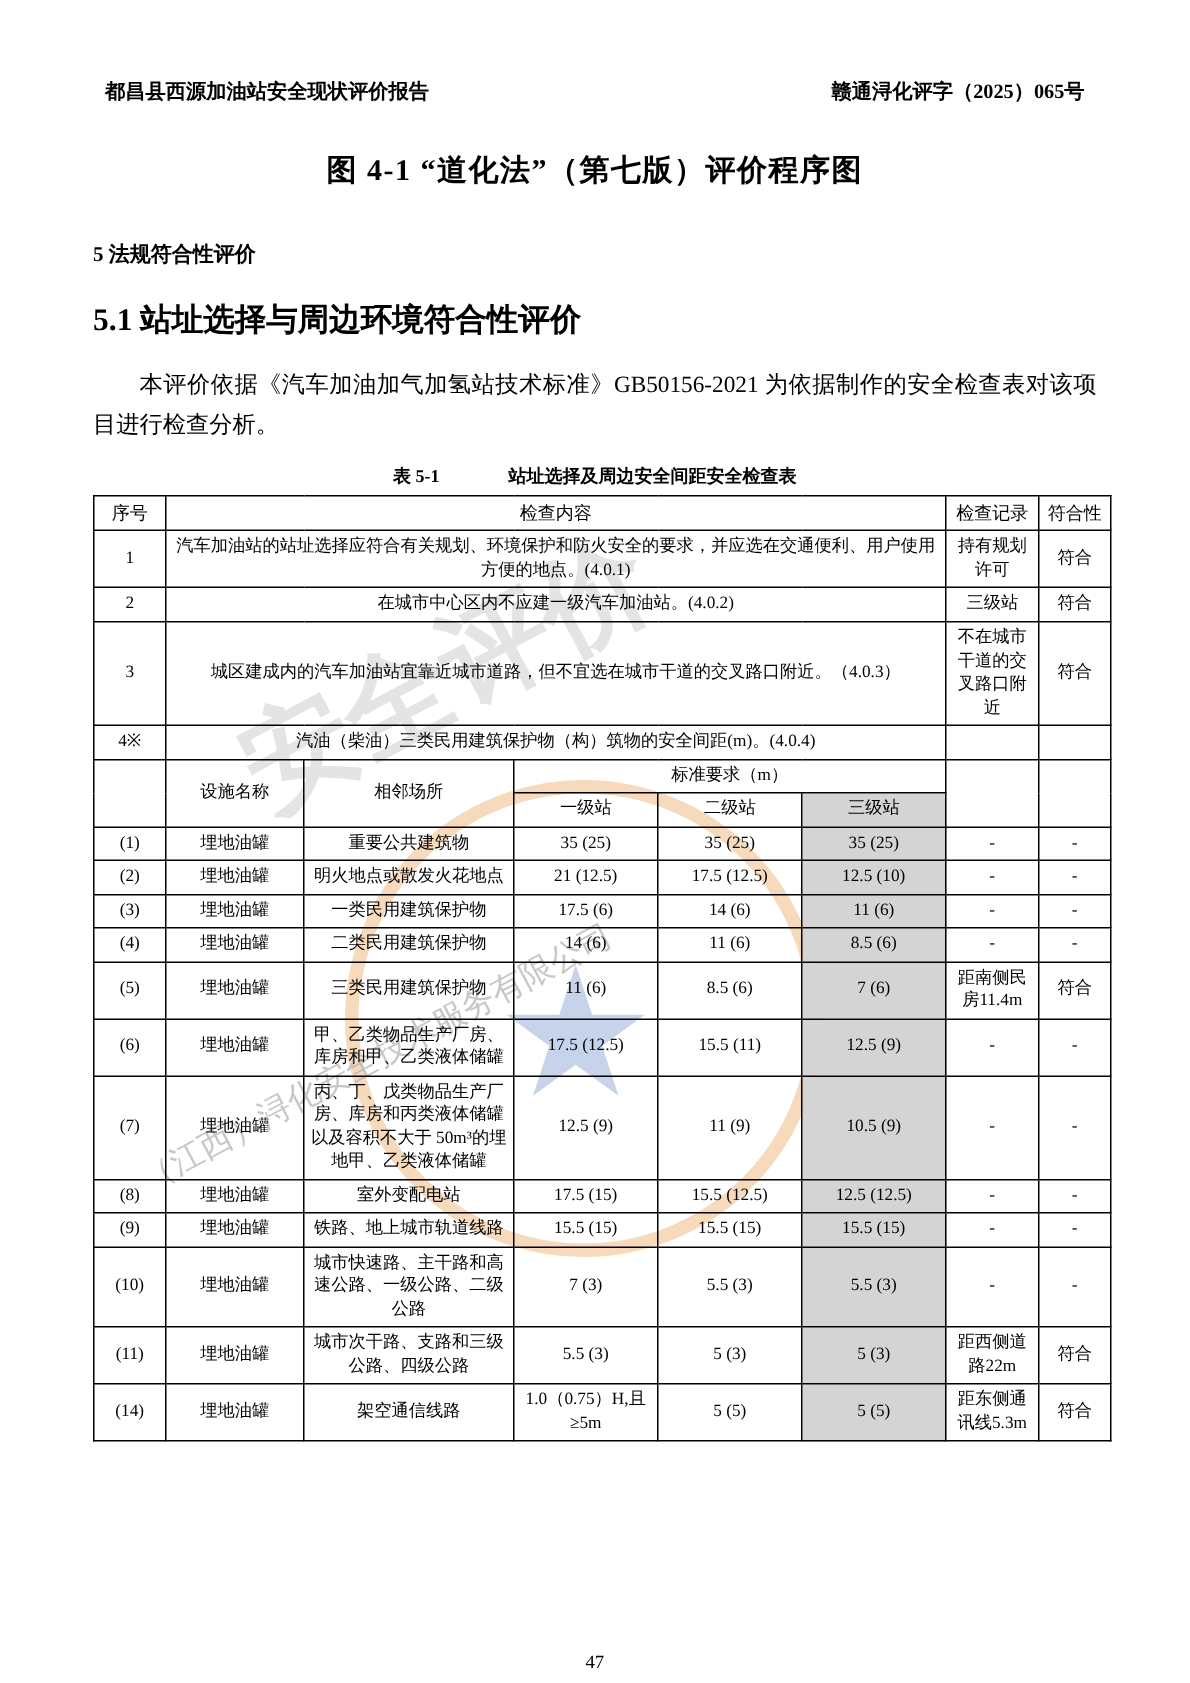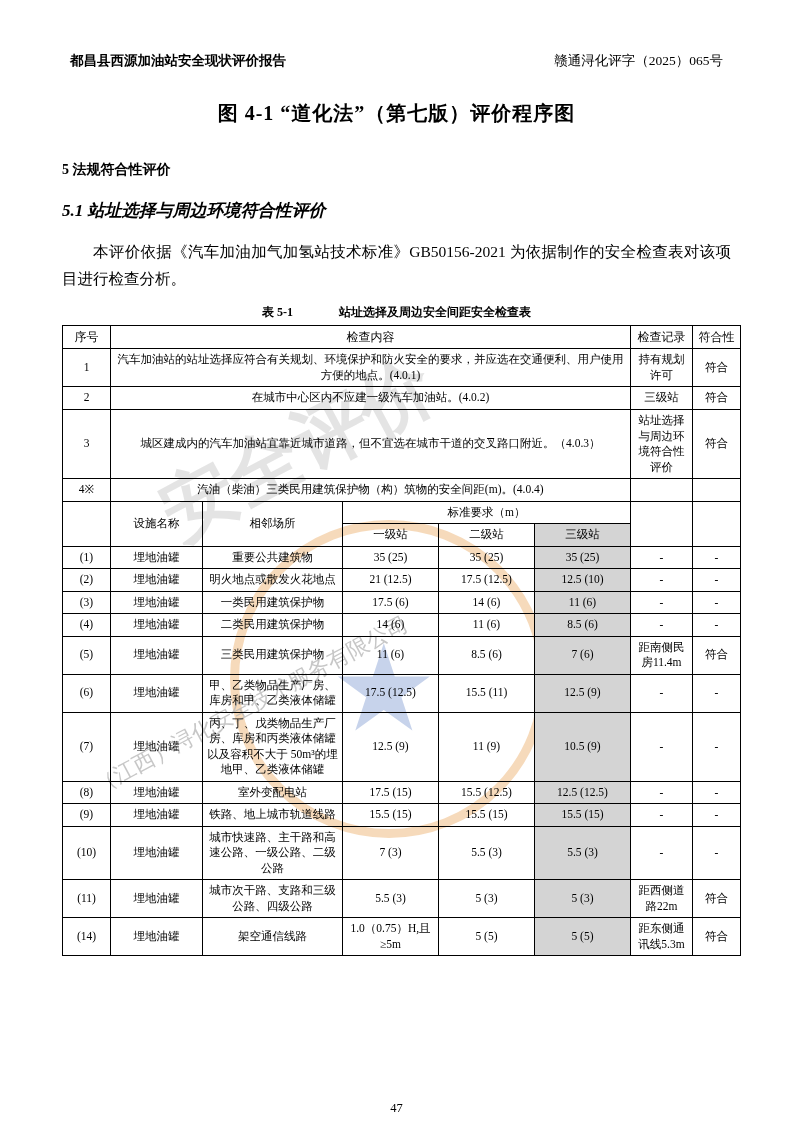--- a/index.html
+++ b/index.html
@@ -64,39 +64,38 @@
   
   .header {
     display: flex;
     justify-content: space-between;
     align-items: baseline;
     font-size: 13.5px;
     padding: 0 8px 4px 8px;
     margin-bottom: 26px;
   }
   .header-left { font-weight: bold; }
-  .header-right { font-weight: normal; }
+  .header-right { font-weight: bold; }
 
   .fig-title {
     text-align: center;
     font-size: 20px;
     font-weight: bold;
     margin: 0 0 34px 0;
     letter-spacing: 1px;
   }
   h1.sec {
     font-size: 14px;
     font-weight: bold;
     margin: 0 0 20px 0;
   }
   h2.sec {
-    font-size: 17px;
+    font-size: 21px;
     font-weight: bold;
     margin: 15px 0 16px 0;
-    font-style: italic;
   }
   p.body {
     font-size: 15.5px;
     line-height: 1.75;
     margin: 0 0 12px 0;
     text-indent: 2em;
     text-align: justify;
   }
   .tbl-title {
     text-align: center;
@@ -195,21 +194,21 @@
         <tr>
           <td>2</td>
           <td colspan="5" class="left">在城市中心区内不应建一级汽车加油站。(4.0.2)</td>
           <td>三级站</td>
           <td>符合</td>
         </tr>
 
         <tr>
           <td>3</td>
           <td colspan="5" class="left">城区建成内的汽车加油站宜靠近城市道路，但不宜选在城市干道的交叉路口附近。（4.0.3）</td>
-          <td>站址选择与周边环境符合性评价</td>
+          <td>不在城市干道的交叉路口附近</td>
           <td>符合</td>
         </tr>
 
         <tr>
           <td>4※</td>
           <td colspan="5">汽油（柴油）三类民用建筑保护物（构）筑物的安全间距(m)。(4.0.4)</td>
           <td></td>
           <td></td>
         </tr>
 

